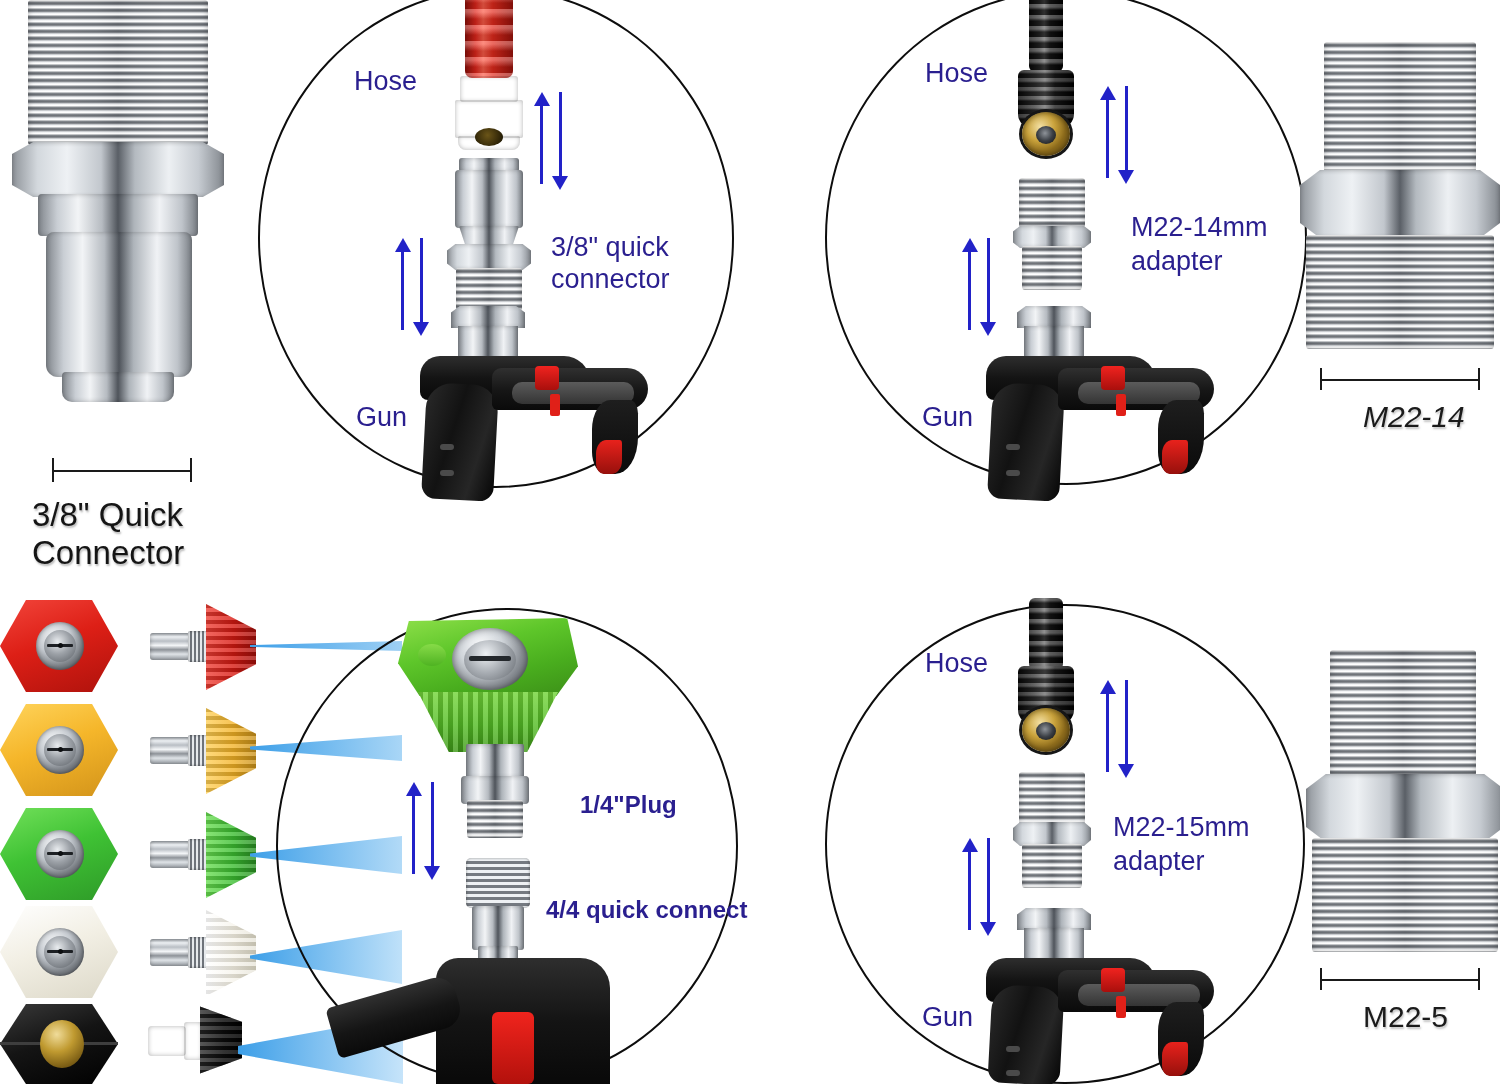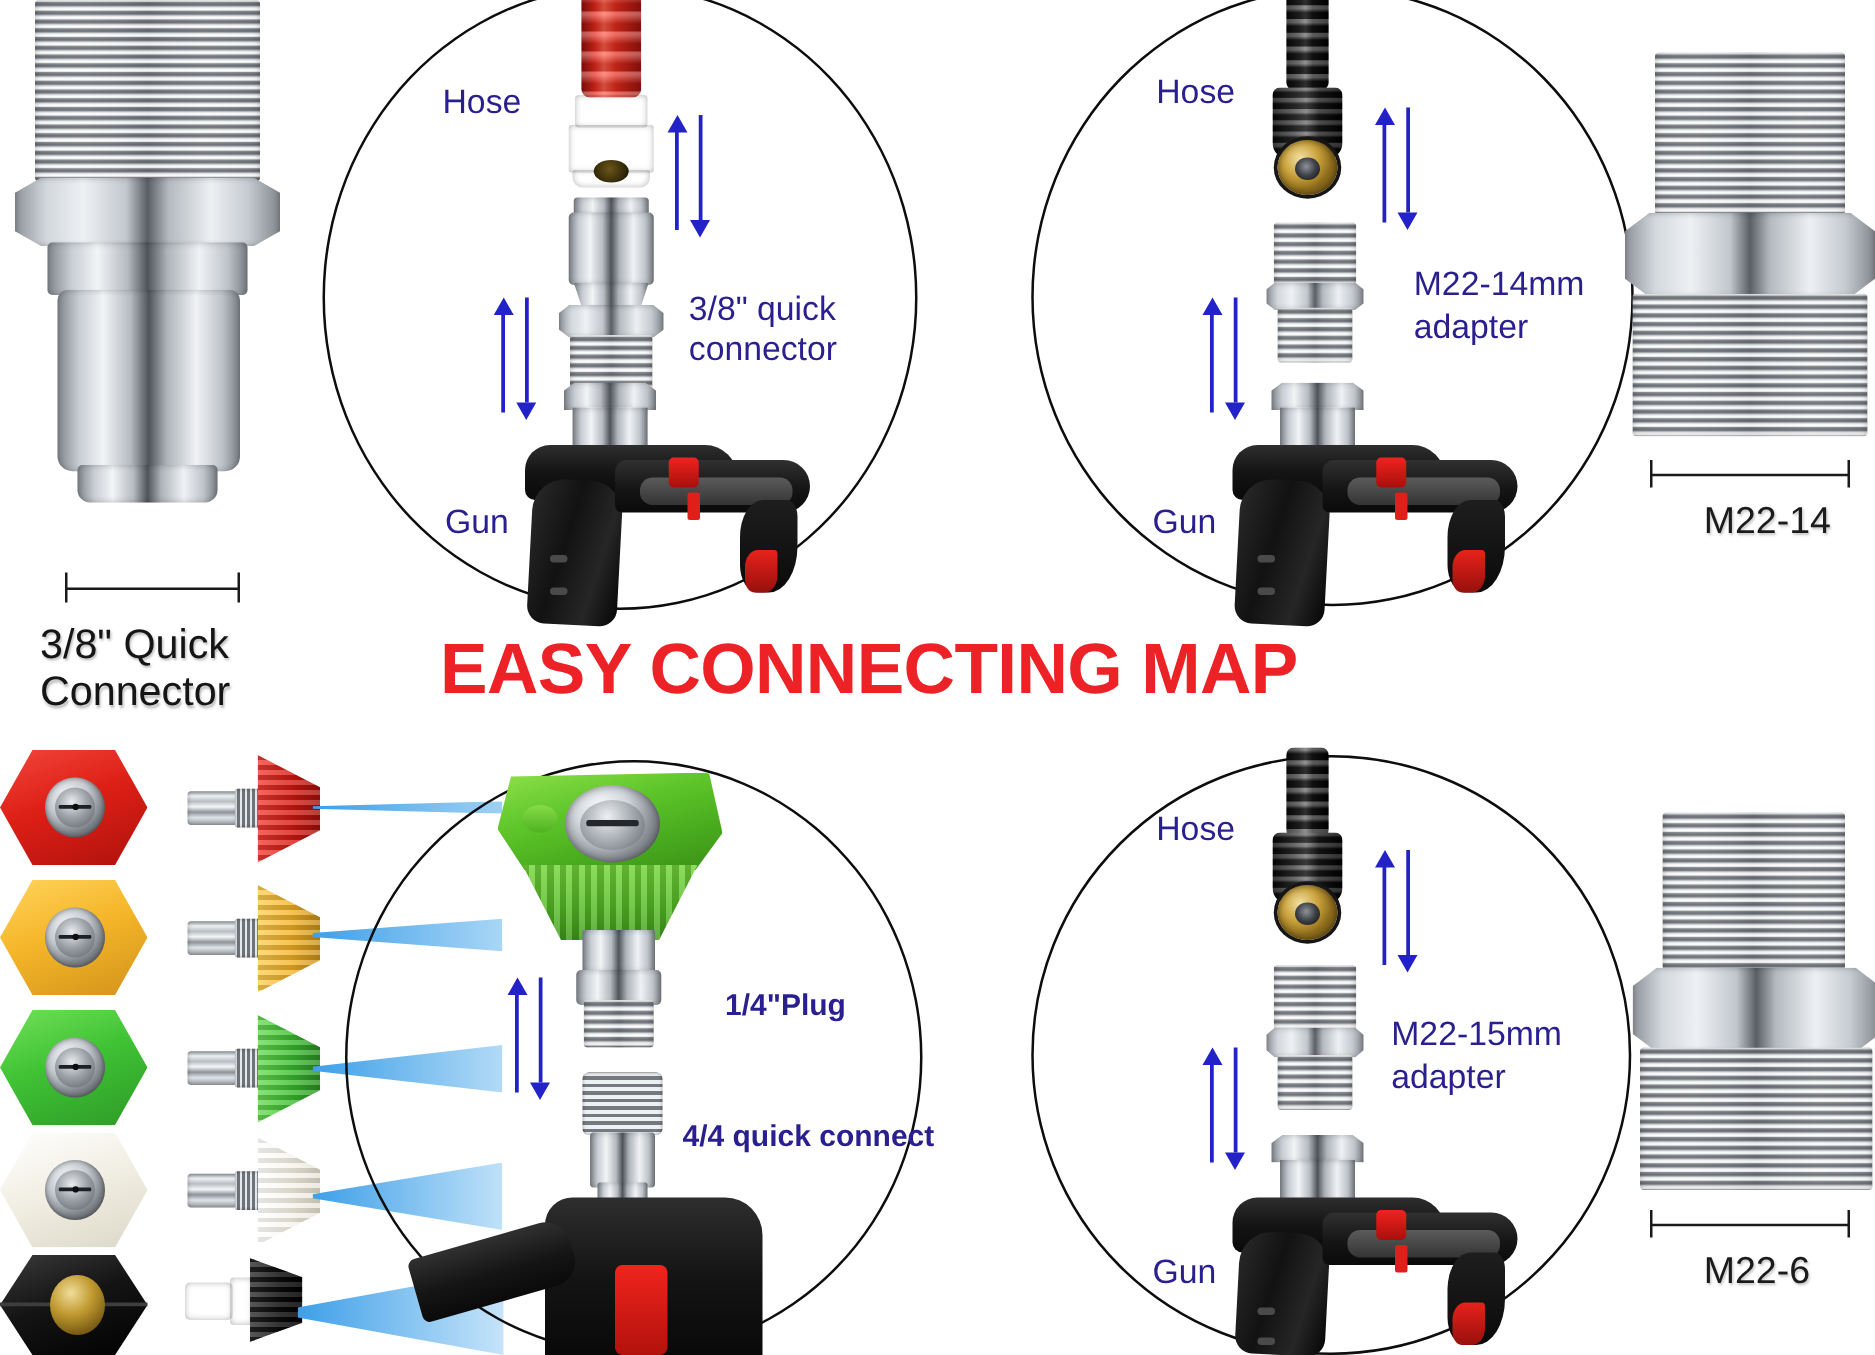--- a/index.html
+++ b/index.html
@@ -356,23 +356,22 @@
     <div class="thread" style="left:24px;top:22px;width:152px;height:130px;"></div>
     <div class="hexnut" style="left:0px;top:150px;width:200px;height:68px;
                 clip-path:polygon(0% 22%,10% 0%,90% 0%,100% 22%,100% 78%,90% 100%,10% 100%,0% 78%);"></div>
     <div class="thread" style="left:6px;top:215px;width:188px;height:114px;"></div>
   </div>
   <div class="dim" style="left:1320px;top:368px;width:160px;height:22px;">
     <div class="cap l"></div>
       <div class="bar"></div>
       <div class="cap r"></div>
   </div>
-  <div class="dim-lbl" style="left:1363px;top:400px;">M22-14</div>
-
-  <div class="title" style="left:352px;top:502px;">EASY CONNECTING MAP</div>
+  <div class="dim-lbl" style="left:1363px;top:400px;font-style:italic;">M22-14</div>
+
 
   <div class="nozzle-face" style="left:0px;top:600px;width:118px;height:92px;background:linear-gradient(160deg,#f2453b 0%,#dd1f16 45%,#ae120c 100%);"></div>
   <div class="nozzle-hub" style="left:36px;top:622px;width:48px;height:48px;"></div>
   <div class="nozzle-hub-in" style="left:44px;top:630px;width:32px;height:32px;"></div>
   <div class="nozzle-slot" style="left:47px;top:644px;width:26px;height:3px;"></div>
   <div class="nozzle-dot" style="left:58px;top:643px;width:5px;height:5px;"></div>
 
   <div class="noz-plug" style="left:150px;top:633px;width:40px;height:27px;"></div>
   <div class="noz-ribs" style="left:188px;top:631px;width:22px;height:31px;"></div>
   <div class="noz-cone" style="left:206px;top:604px;width:50px;height:86px;
@@ -534,15 +533,15 @@
     <div class="thread" style="left:30px;top:30px;width:146px;height:126px;"></div>
     <div class="hexnut" style="left:6px;top:154px;width:198px;height:68px;
                 clip-path:polygon(0% 22%,10% 0%,90% 0%,100% 22%,100% 78%,90% 100%,10% 100%,0% 78%);"></div>
     <div class="thread" style="left:12px;top:218px;width:186px;height:114px;"></div>
   </div>
   <div class="dim" style="left:1320px;top:968px;width:160px;height:22px;">
     <div class="cap l"></div>
       <div class="bar"></div>
       <div class="cap r"></div>
   </div>
-  <div class="dim-lbl" style="left:1363px;top:1000px;">M22-6</div>
+  <div class="dim-lbl" style="left:1363px;top:1000px;">M22-5</div>
 
 </div>
 
 </body></html>

